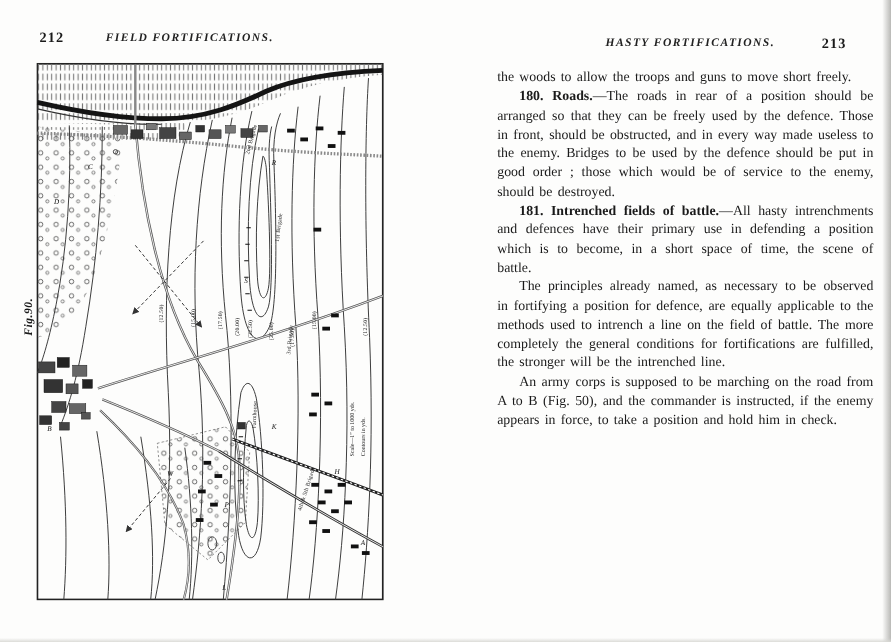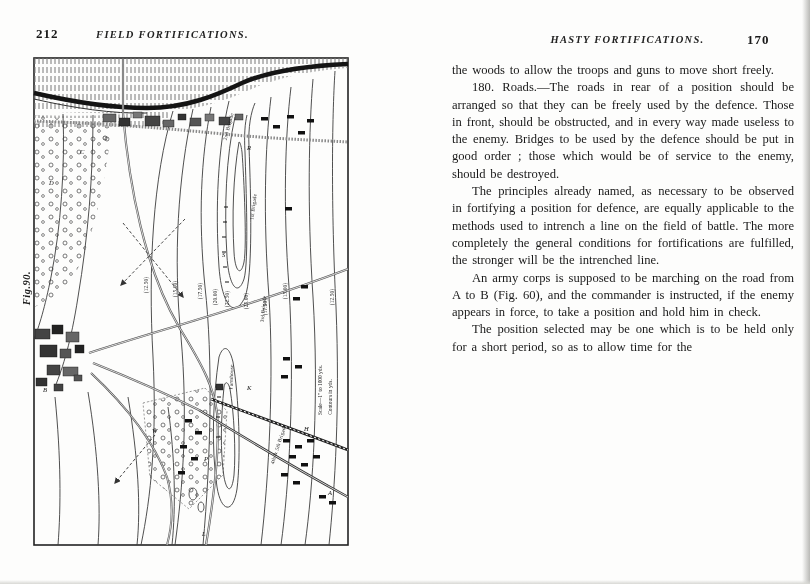--- a/index.html
+++ b/index.html
@@ -14,21 +14,21 @@
     position:absolute;font-style:italic;font-weight:bold;
     font-size:10.5px;letter-spacing:1.3px;text-align:center;
     color:#222;
   }
   .textcol{
     position:absolute;left:452px;top:62px;width:342px;
     font-size:12.6px;line-height:17.3px;word-spacing:1.6px;
   }
   .para{margin:0;text-align:justify;}
   .para.indent{text-indent:20px;}
-  .lead{font-weight:normal;}
+  .lead{font-weight:bold;}
   .figlabel{
     position:absolute;left:2px;top:281px;width:52px;height:14px;
     transform:rotate(-90deg);transform-origin:50% 50%;
     font-weight:bold;font-style:italic;font-size:10.5px;text-align:center;
     letter-spacing:0.5px;
   }
   .mapwrap{position:absolute;left:33px;top:57px;width:316px;height:489px;}
   .edge-right{position:absolute;right:0;top:0;width:8px;height:100%;
     background:linear-gradient(to right,rgba(255,255,255,0),#b9b9b6);}
   .edge-bottom{position:absolute;left:0;bottom:0;width:100%;height:4px;
@@ -232,24 +232,24 @@
     <text class="ptlbl" x="169" y="479">L</text>
     <text class="ptlbl" x="171" y="404">P</text>
     <text class="ptlbl" x="214" y="93">R</text>
     <text class="ptlbl" x="189" y="200">S</text>
     <text class="ptlbl" x="119" y="376">W</text>
   </g>
 </svg>
 </div>
 
 <div class="runhead" style="left:505px;top:34px;width:245px;">HASTY FORTIFICATIONS.</div>
-<div class="pgnum" style="left:747px;top:32px;">170</div>
+<div class="pgnum" style="left:747px;top:32px;">213</div>
 
 <div class="textcol">
   <p class="para"><span class="lead"></span><span>the woods to allow the troops and guns to move short freely.</span></p>
   <p class="para indent"><span class="lead">180. Roads.</span><span>—The roads in rear of a position should be arranged so that they can be freely used by the defence.  Those in front, should be obstructed, and in every way made useless to the enemy.  Bridges to be used by the defence should be put in good order ; those which would be of service to the enemy, should be destroyed.</span></p>
+  <p class="para indent"><span class="lead">181. Intrenched fields of battle.</span><span>—All hasty intrenchments and defences have their primary use in defending a position which is to become, in a short space of time, the scene of battle.</span></p>
   <p class="para indent"><span class="lead"></span><span>The principles already named, as necessary to be observed in fortifying a position for defence, are equally applicable to the methods used to intrench a line on the field of battle.  The more completely the general conditions for fortifications are fulfilled, the stronger will be the intrenched line.</span></p>
-  <p class="para indent"><span class="lead"></span><span>An army corps is supposed to be marching on the road from A to B (Fig. 60), and the commander is instructed, if the enemy appears in force, to take a position and hold him in check.</span></p>
-  <p class="para indent"><span class="lead"></span><span>The position selected may be one which is to be held only for a short period, so as to allow time for the</span></p>
+  <p class="para indent"><span class="lead"></span><span>An army corps is supposed to be marching on the road from A to B (Fig. 50), and the commander is instructed, if the enemy appears in force, to take a position and hold him in check.</span></p>
 </div>
 
 <div class="edge-right"></div>
 <div class="edge-bottom"></div>
 
 </body></html>

